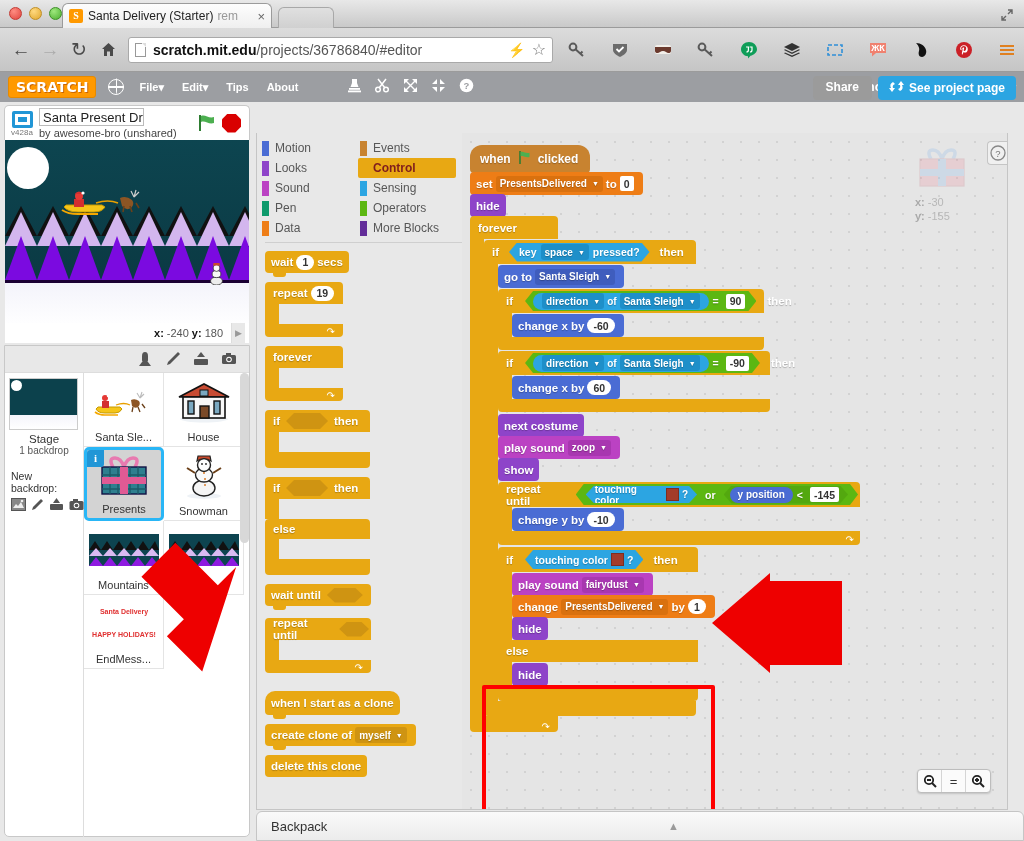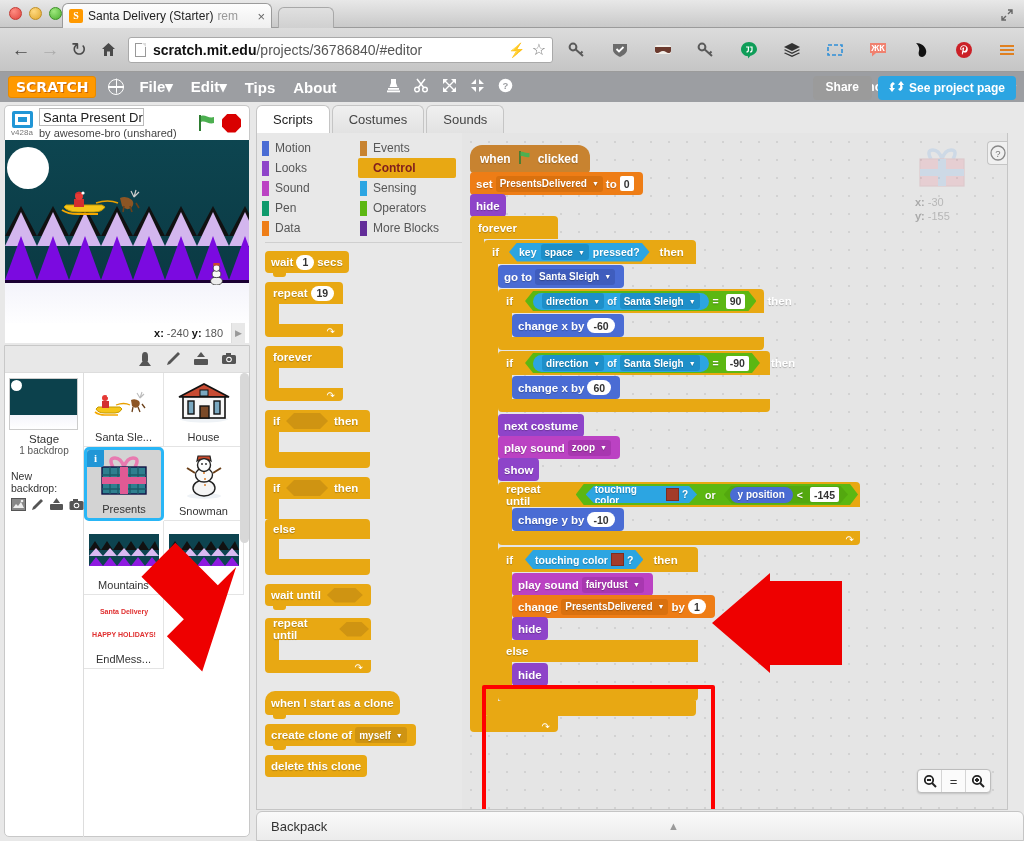--- a/index.html
+++ b/index.html
@@ -66,21 +66,21 @@
 
   
   .scratch-menu {
     height:30px; background:#9c9ea2; display:flex; align-items:center; padding:0 8px; color:#fff;
   }
   .logo {
     background:#f90; color:#fff; font-weight:bold; font-size:14px; padding:2px 7px;
     border-radius:3px; letter-spacing:0px; font-family:"DejaVu Sans", sans-serif;
     text-shadow:1px 1px 0 #c60; border:1px solid #e68a00; margin-right:12px;
   }
-  .menu-item { font-size:15px; font-weight:bold; margin:0 9px; color:#fff; }
+  .menu-item { font-size:11px; font-weight:bold; margin:0 9px; color:#fff; }
   .menu-globe { width:16px; height:16px; border:1.6px solid #fff; border-radius:50%; margin-right:6px; position:relative; }
   .menu-globe:before{content:"";position:absolute;left:-1.6px;top:6.2px;width:16px;height:1.6px;background:#fff;}
   .menu-globe:after{content:"";position:absolute;left:6.2px;top:-1.6px;width:1.6px;height:16px;background:#fff;border-radius:50%;}
   .menu-tools { display:flex; align-items:center; gap:13px; margin-left:40px; }
   .menu-right { margin-left:auto; display:flex; align-items:center; gap:10px; font-size:12.5px; font-weight:bold; }
   .user-ava { width:17px;height:17px;background:#f90;border-radius:2px;color:#fff;font-size:11px;
               text-align:center;line-height:17px;font-family:"Liberation Serif",serif; }
 
   
   .body-wrap { position:absolute; top:102px; left:0; width:1024px; height:739px; background:#e8e8e8; }
@@ -701,25 +701,20 @@
         <div class="arrow-sprites">
           <svg width="125" height="135" viewBox="0 0 125 135">
             <path d="M8 10 L58 10 L58 34 L118 34 L118 82 L58 82 L58 108 Z" fill="#ee0000" transform="rotate(225 63 59)"></path>
           </svg>
         </div>
       </div>
     </div>
 
     <div class="editor">
 
-      <div class="tabs">
-        <div class="tab-s active">Scripts</div>
-        <div class="tab-s">Costumes</div>
-        <div class="tab-s">Sounds</div>
-      </div>
 
       <div style="position:absolute; right:8px; top:-26px; display:flex; gap:6px;">
         <div style="background:#9b9b9b;color:#fff;font-size:12px;font-weight:bold;padding:4px 13px;border-radius:4px;">Share</div>
         <div style="background:#2ca5e2;color:#fff;font-size:12px;font-weight:bold;padding:4px 11px;border-radius:4px;display:flex;align-items:center;gap:5px;">
           <span>
             <svg width="15" height="13" viewBox="0 0 15 13">
                 <path d="M4 2 q-4 2 -2 6 l-2 0 l3 4 l3 -4 l-2 0 q-1 -3 2 -4z" fill="#fff"></path>
                 <path d="M11 11 q4 -2 2 -6 l2 0 l-3 -4 l-3 4 l2 0 q1 3 -2 4z" fill="#fff"></path>
               </svg>
           </span>

